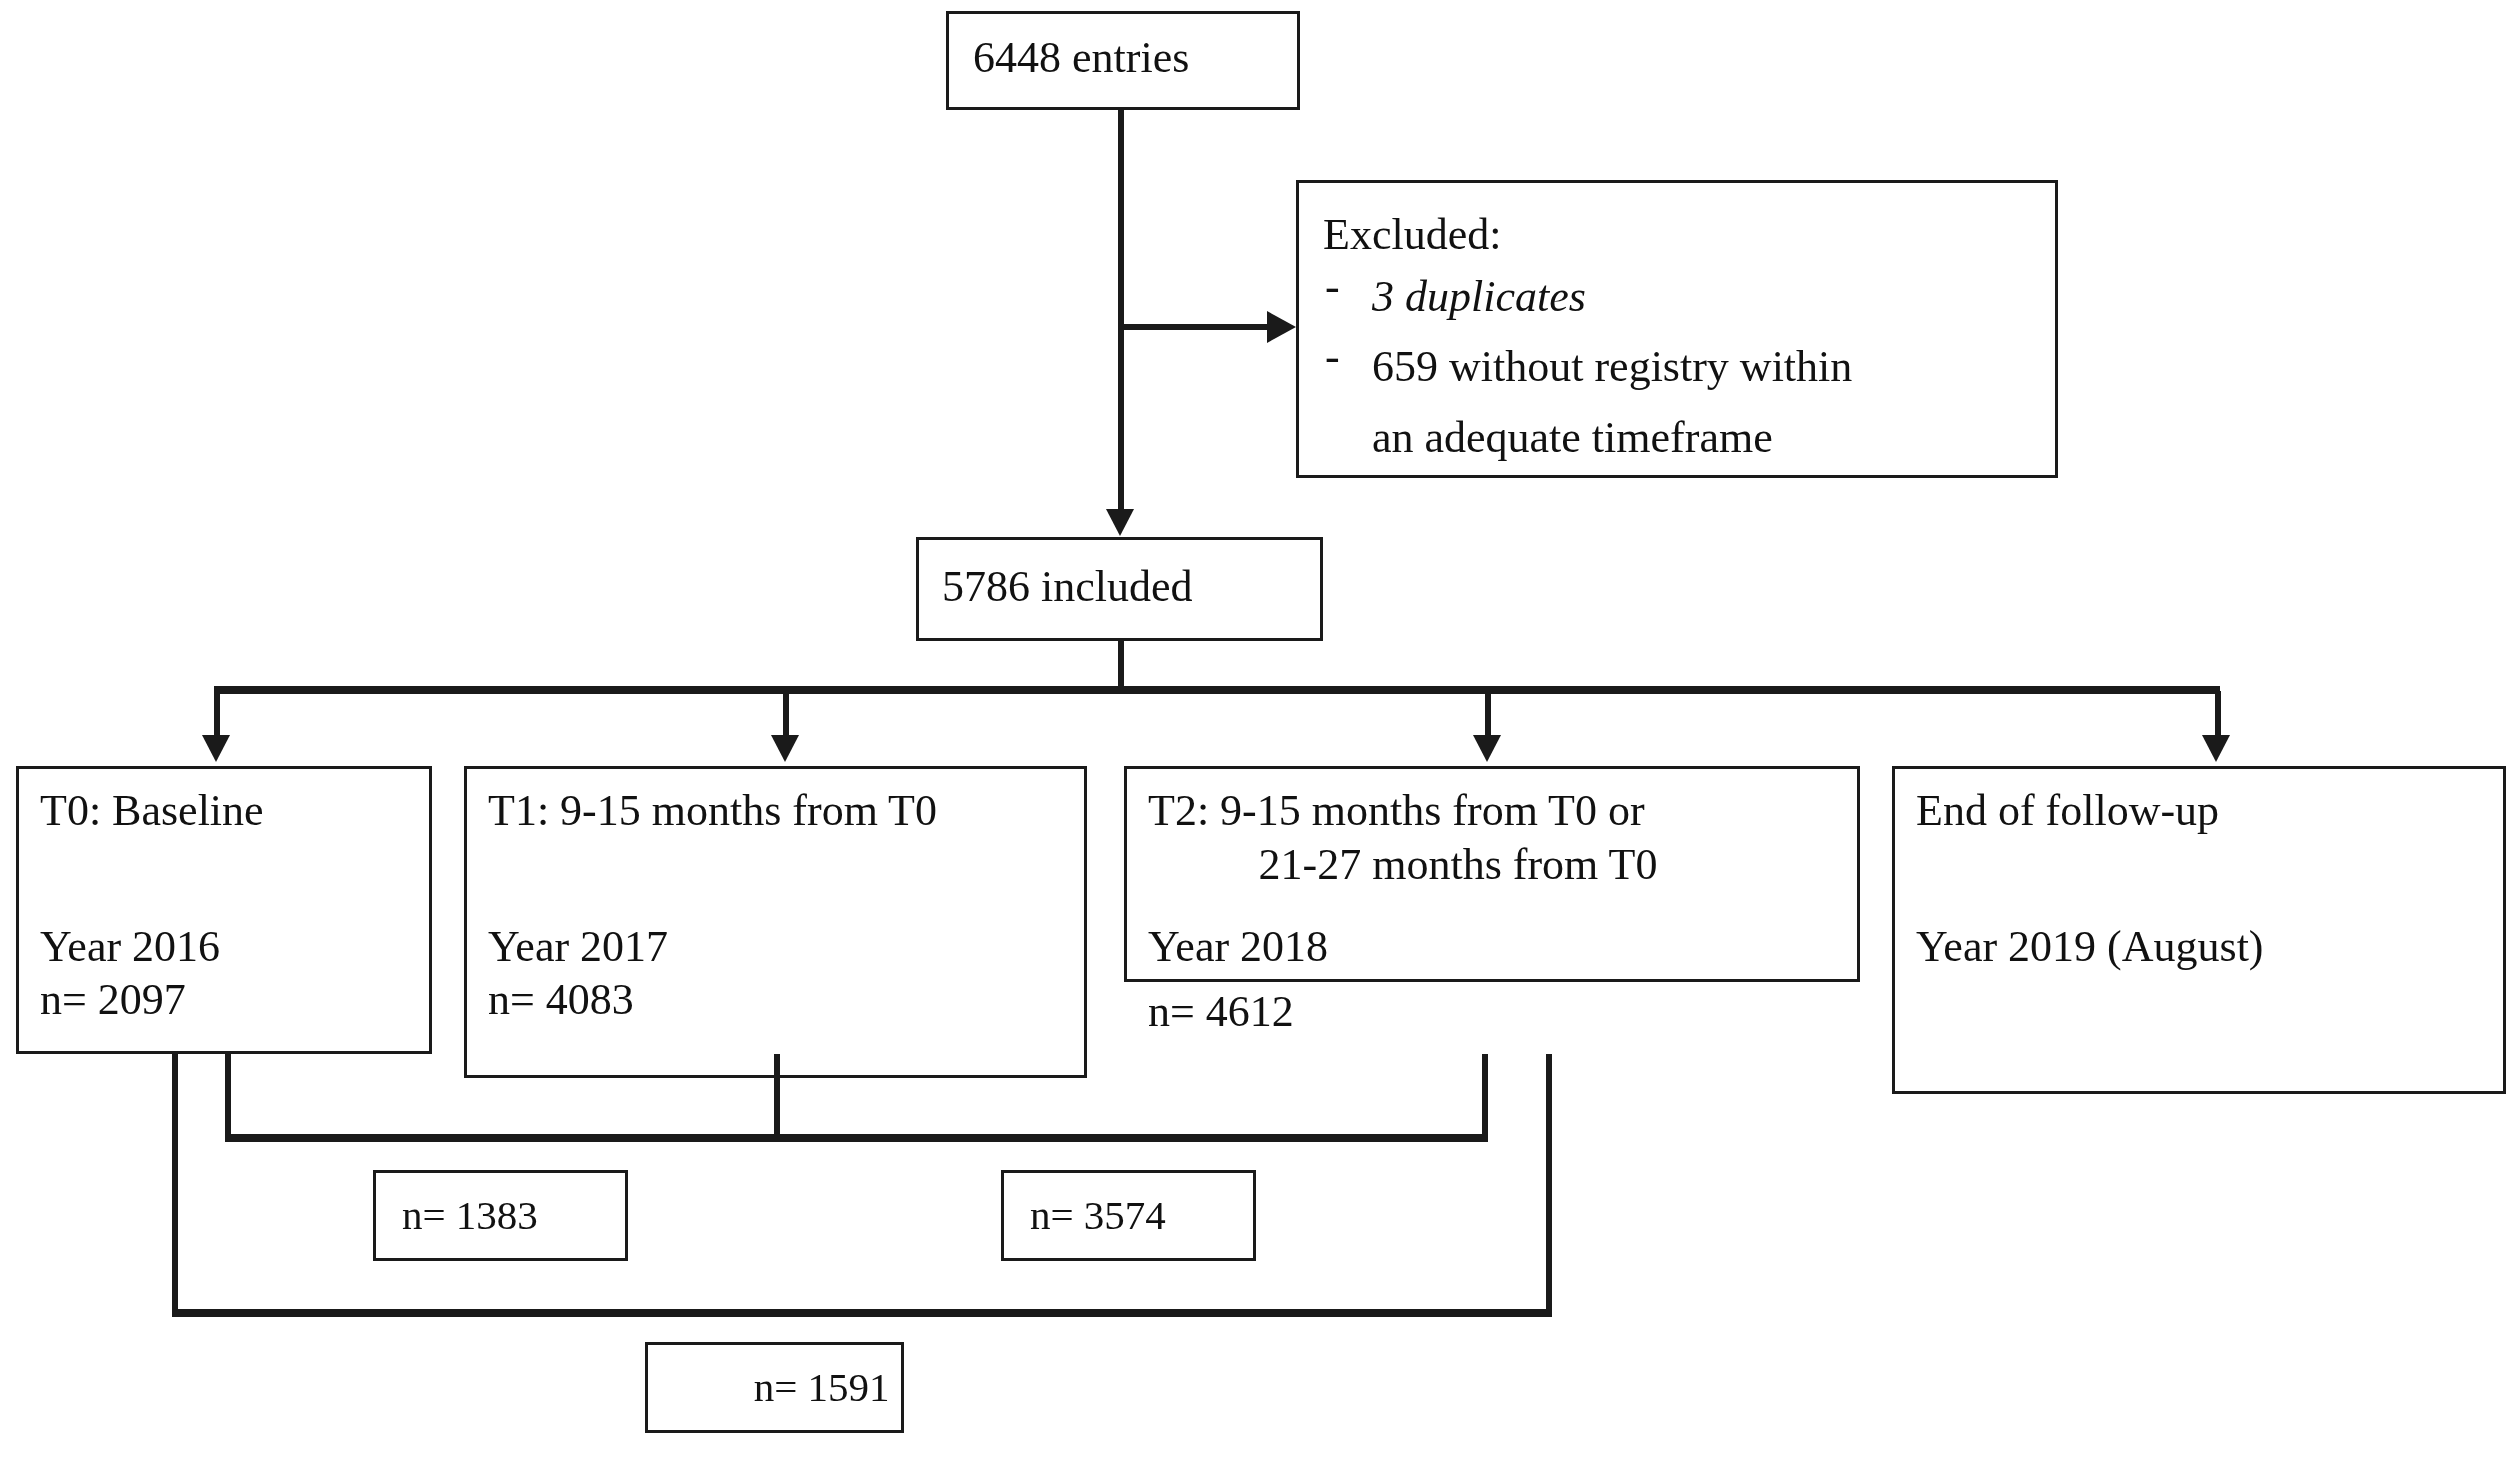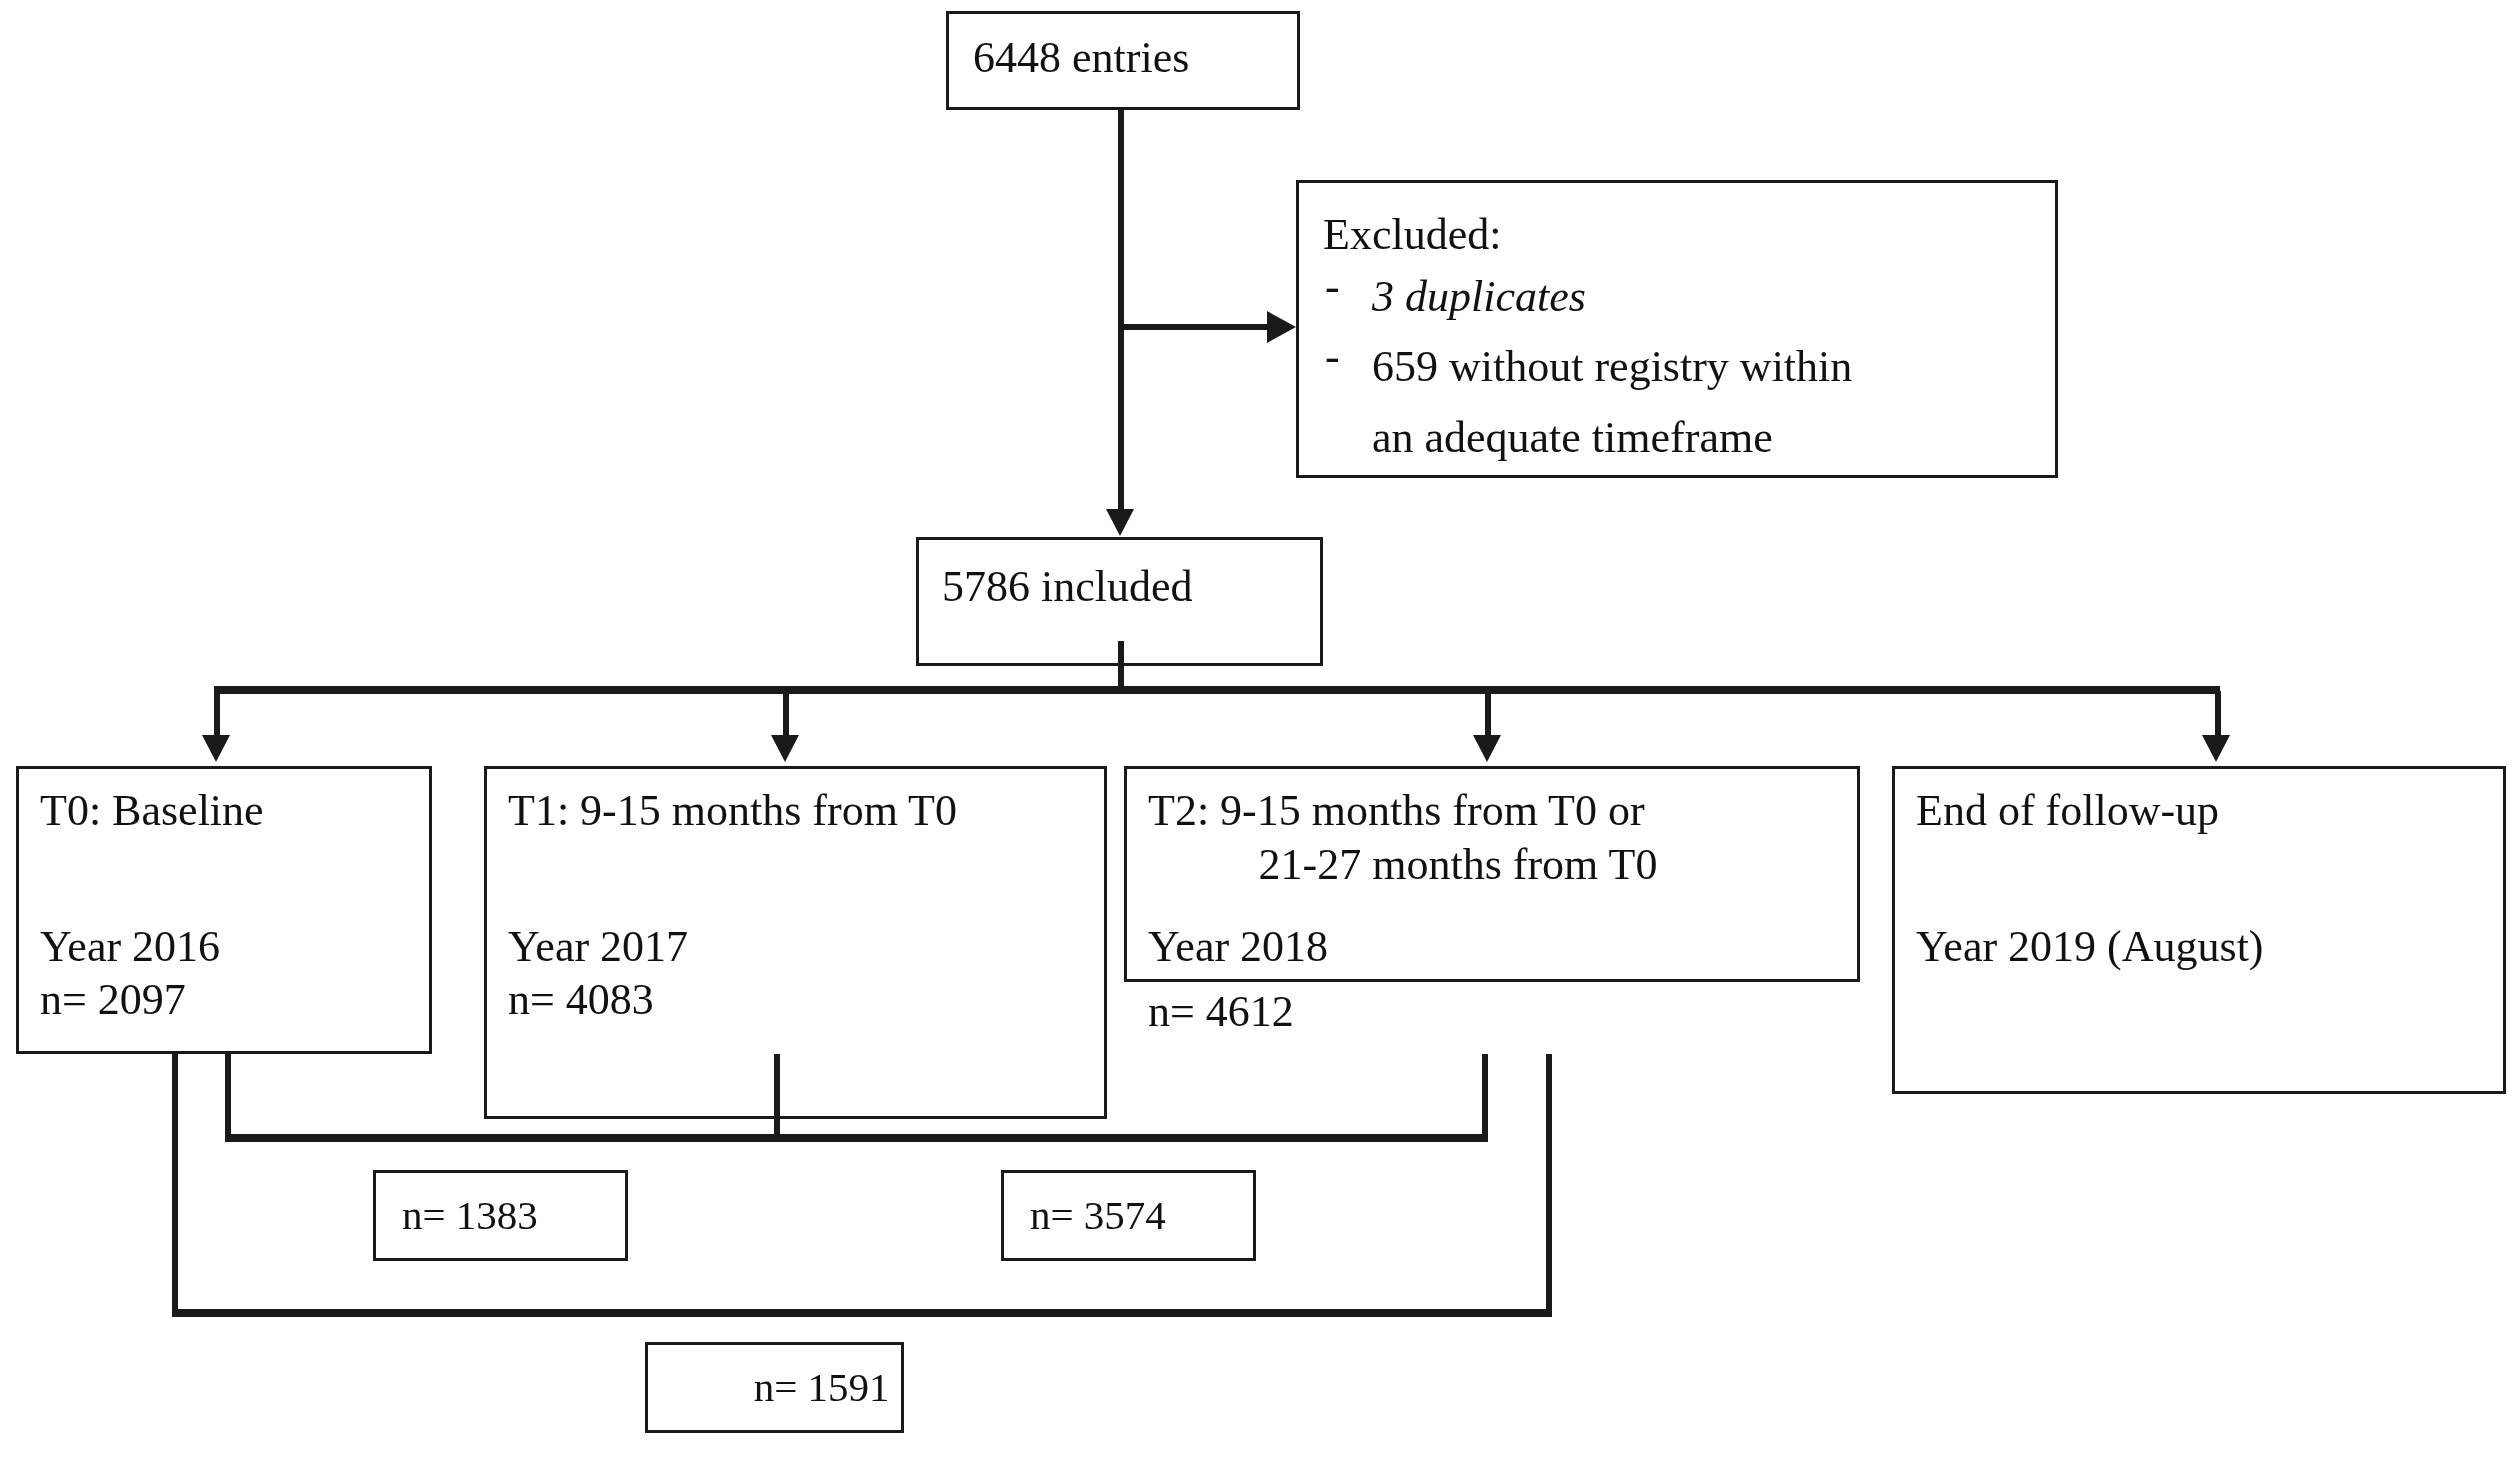--- a/index.html
+++ b/index.html
@@ -47,21 +47,21 @@
 
   <div class="box" style="left:1296px;top:180px;width:762px;height:298px;">
     <div class="txt t-excl" style="top:16px;left:24px;">Excluded:</div>
     <div class="dash" style="top:78px;left:26px;">-</div>
     <div class="txt t-excl" style="top:78px;left:73px;font-style:italic;">3 duplicates</div>
     <div class="dash" style="top:148px;left:26px;">-</div>
     <div class="txt t-excl" style="top:148px;left:73px;">659 without registry within
 an adequate timeframe</div>
   </div>
 
-  <div class="box" style="left:916px;top:537px;width:407px;height:129px;">
+  <div class="box" style="left:916px;top:537px;width:407px;height:104px;">
     <div class="txt t-entries" style="top:24px;left:23px;">5786 included</div>
   </div>
 
   <div class="ln vline" style="left:1118px;top:641px;height:50px;"></div>
 
   <div class="ln hline-thick" style="left:214px;top:686px;width:2006px;"></div>
 
   <div class="ln vline" style="left:214px;top:691px;height:49px;"></div>
   <div class="arrow-down" style="left:202px;top:735px;"></div>
 
@@ -73,21 +73,21 @@
 
   <div class="ln vline" style="left:2215px;top:691px;height:49px;"></div>
   <div class="arrow-down" style="left:2202px;top:735px;"></div>
 
   <div class="box" style="left:16px;top:766px;width:416px;height:288px;">
     <div class="txt t-row-title" style="top:16px;">T0: Baseline</div>
     <div class="txt t-row-body" style="top:151px;">Year 2016</div>
     <div class="txt t-row-body" style="top:204px;">n= 2097</div>
   </div>
 
-  <div class="box" style="left:484px;top:766px;width:623px;height:353px;">
+  <div class="box" style="left:464px;top:766px;width:623px;height:312px;">
     <div class="txt t-row-title" style="top:16px;">T1: 9-15 months from T0</div>
     <div class="txt t-row-body" style="top:151px;">Year 2017</div>
     <div class="txt t-row-body" style="top:204px;">n= 4083</div>
   </div>
 
   <div class="box" style="left:1124px;top:766px;width:736px;height:216px;">
     <div class="txt t-row-title" style="top:16px;">T2: 9-15 months from T0 or</div>
     <div class="txt t-row-title ctr" style="top:70px;left:21px;right:89px;">21-27 months from T0</div>
     <div class="txt t-row-body" style="top:151px;">Year 2018</div>
     <div class="txt t-row-body" style="top:216px;font-family:Liberation Serif, serif;">n= 4612</div>

